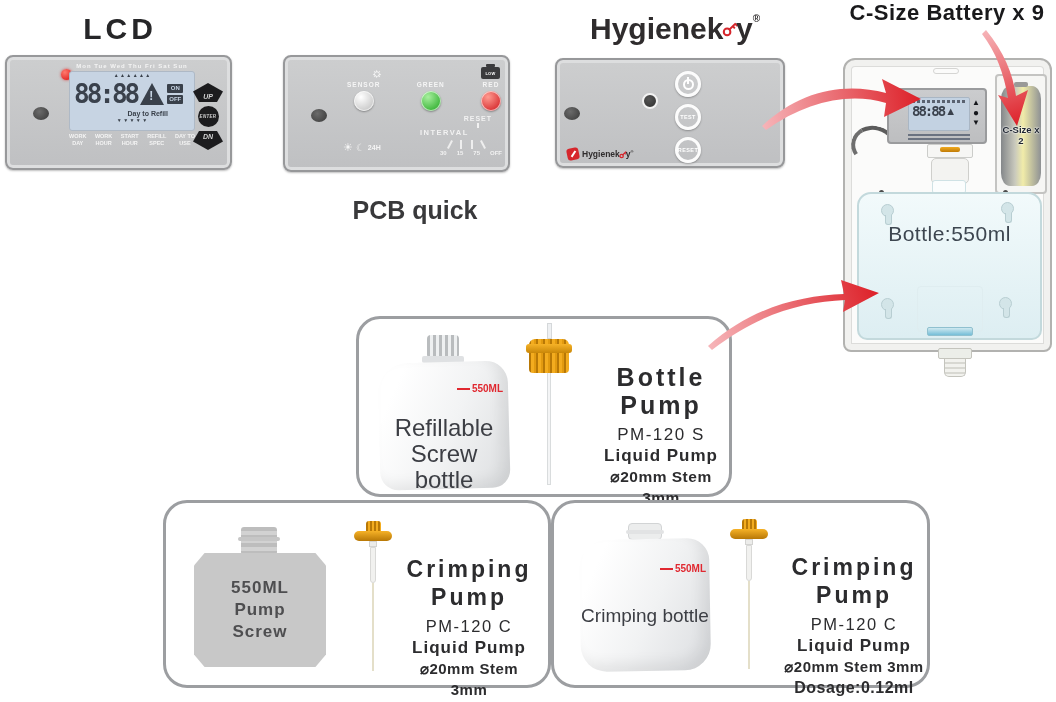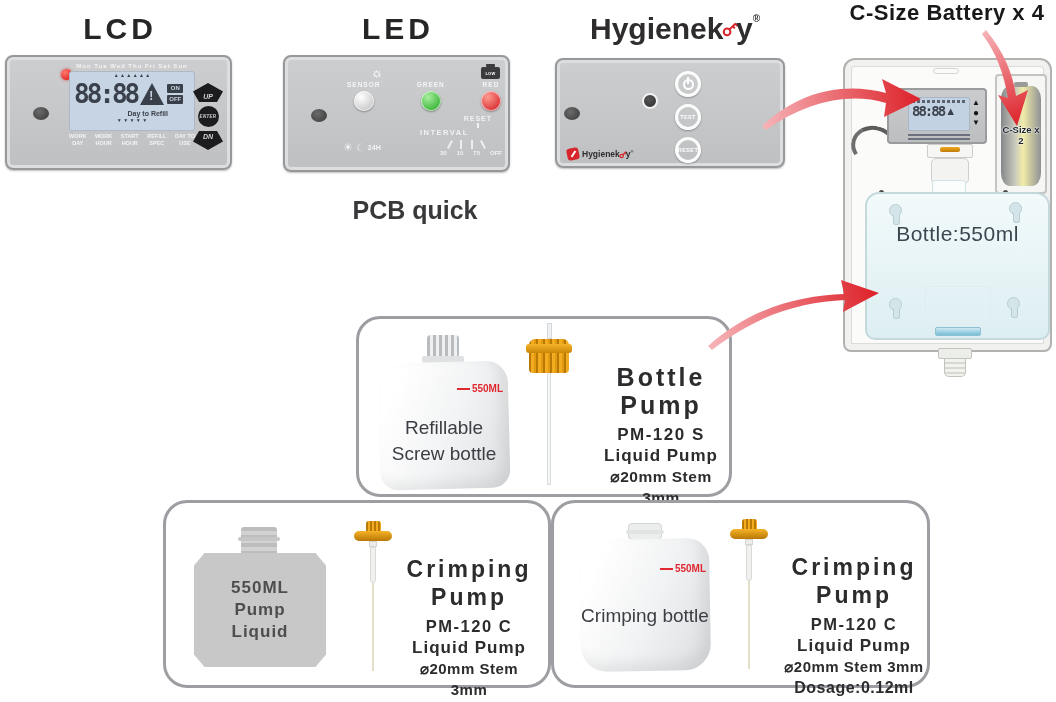--- a/index.html
+++ b/index.html
@@ -127,21 +127,21 @@
   .connector{position:absolute;left:82px;top:84px;width:46px;height:14px;background:#f6f6f4;border:1px solid #cccdca;border-radius:2px}
   .orange-bar{position:absolute;left:95px;top:87px;width:20px;height:5px;background:linear-gradient(180deg,#f0aa1e,#c07b08);border-radius:2px}
   .pump-blk{position:absolute;left:86px;top:98px;width:38px;height:26px;background:#f3f3f1;border:1px solid #cfcfcc;border-radius:5px}
   .pump-neck{position:absolute;left:99px;top:124px;width:13px;height:10px;background:#f7f7f5;border:1px solid #d4d4d1;border-radius:2px}
   .batt-bay{position:absolute;left:150px;top:14px;width:52px;height:120px;background:#f6f6f4;border:2px solid #c4c4c2;border-radius:4px}
   .battery{position:absolute;left:4px;top:10px;width:40px;height:100px;border-radius:9px/13px;
            background:linear-gradient(90deg,#84878a,#c9c9bd 35%,#f1eca9 55%,#8e9194);position:absolute}
   .battery::before{content:"";position:absolute;left:13px;top:-4px;width:14px;height:5px;background:#9a9a98;border-radius:2px}
   .batt-label{position:absolute;left:0;top:38px;width:100%;text-align:center;font-size:9.5px;font-weight:700;color:#1d2430;
               text-shadow:0 0 2px #fff,0 0 2px #fff}
-  .bottle{position:absolute;left:20px;top:132px;width:185px;height:148px;border-radius:14px 14px 10px 10px;
+  .bottle{position:absolute;left:12px;top:132px;width:185px;height:148px;border-radius:14px 14px 10px 10px;
           background:linear-gradient(180deg,#f2fafb,#ddeef2);border:2px solid #c3d9dc}
   .bottle-neck{position:absolute;left:87px;top:120px;width:34px;height:14px;background:#fbfdfd;border:1.5px solid #cfe2e5;border-radius:3px}
   .bottle-label{position:absolute;left:0;top:28px;width:100%;text-align:center;font-size:21px;color:#3d4650;letter-spacing:.5px}
   .keyhole{position:absolute;width:13px;height:13px;border-radius:50%;background:#d3e5e8;border:1px solid #b8ced2}
   .keyhole::after{content:"";position:absolute;left:3px;top:10px;width:5px;height:9px;background:#d3e5e8;
                   border:1px solid #b8ced2;border-top:none;border-radius:0 0 3px 3px}
   .inner-box{position:absolute;left:58px;bottom:6px;width:66px;height:46px;border:1.5px solid #dfedf0;border-radius:4px}
   .outlet{position:absolute;left:68px;bottom:2px;width:46px;height:9px;border-radius:2px;
           background:linear-gradient(180deg,#cfe9f0,#75bed8);border:1px solid #8fc0cf}
   .screw-dot{position:absolute;width:5px;height:5px;border-radius:50%;background:#4c4c4c}
@@ -152,41 +152,41 @@
 
   
   .pbox{position:absolute;background:#fff;border:3px solid #9c9ea1;border-radius:24px}
   .box-screw{left:356px;top:316px;width:376px;height:181px}
   .box-pouch{left:163px;top:500px;width:388px;height:188px}
   .box-crimp{left:551px;top:500px;width:379px;height:188px}
 
   .ptext{position:absolute;text-align:center;color:#2c2c2e}
   .ptext .t1{font-size:25px;font-weight:700;letter-spacing:3px;line-height:28px}
   .ptext .t2{font-size:25px;font-weight:700;letter-spacing:3px;line-height:28px;margin-bottom:5px}
-  .ptext .model{font-size:17px;font-weight:700;letter-spacing:1.5px;line-height:21px}
+  .ptext .model{font-size:17px;font-weight:400;letter-spacing:1.5px;line-height:21px}
   .ptext .type{font-size:17px;font-weight:700;letter-spacing:1px;line-height:21px}
   .ptext .stem{font-size:15.5px;font-weight:700;letter-spacing:.5px;line-height:21px}
   .ptext .dosage{font-size:16px;font-weight:700;letter-spacing:.5px;line-height:21px}
   .ptext.small .t1,.ptext.small .t2{font-size:23px}
   .ptext.small .model{font-size:16.5px}
   .ptext.small .stem{font-size:15px}
 
   .red-mark{position:absolute;display:flex;align-items:center;gap:2px;color:#e02830;font-weight:700;font-size:10px}
   .red-mark::before{content:"";width:13px;height:2px;background:#e02830}
 
   
   .sbottle{position:absolute;left:20px;top:16px;width:130px;height:154px}
   .sbottle .cap{position:absolute;left:48px;top:0;width:32px;height:22px;border-radius:4px 4px 2px 2px;
       background:repeating-linear-gradient(90deg,#b9bcbe 0 3px,#eef0f1 3px 6px)}
   .sbottle .collar{position:absolute;left:43px;top:21px;width:42px;height:7px;background:#dfe1e3;border-radius:2px}
   .sbottle .body{position:absolute;left:0;top:27px;width:130px;height:127px;transform:rotate(-1.5deg);
       background:linear-gradient(115deg,#ffffff 15%,#f2f3f4 55%,#dcdee0);
       border-radius:30px 22px 18px 18px;box-shadow:inset -8px -6px 14px rgba(0,0,0,.07)}
   .sbottle .red-mark{right:6px;top:48px}
-  .sbottle .blabel{position:absolute;left:0;top:80px;width:100%;text-align:center;font-size:19px;line-height:26px;color:#3c3e44}
+  .sbottle .blabel{position:absolute;left:0;top:80px;width:100%;text-align:center;font-size:24px;line-height:26px;color:#3c3e44}
 
   
   .spump{position:absolute;left:170px;top:4px;display:flex;flex-direction:column;align-items:center}
   .spump .tube{width:5px;height:16px;background:#eef0f2;border:1px solid #d5d8da}
   .spump .gcap{width:40px;height:34px;border-radius:6px 6px 4px 4px;position:relative;
       background:repeating-linear-gradient(90deg,#b87806 0 2px,#f3ac1f 2px 5px,#e29a10 5px 7px)}
   .spump .gcap::before{content:"";position:absolute;left:-3px;top:5px;width:46px;height:9px;border-radius:3px;
       background:linear-gradient(180deg,#f6b227,#c98708)}
   .spump .stem{width:4px;height:112px;background:#f4f5f6;border:1px solid #d9dcdd;border-top:none}
 
@@ -219,22 +219,21 @@
   .cbottle .blabel{position:absolute;left:-8px;top:82px;width:146px;text-align:center;font-size:19px;color:#3c3e44;white-space:nowrap}
 
   .arrows{position:absolute;left:0;top:0;width:1056px;height:702px;pointer-events:none;z-index:60}
 </style>
 </head>
 <body>
 
 <div class="canvas">
 
   <div class="sec-title t-lcd">LCD</div>
-  <div class="sec-title t-led">LED</div>
-  <div class="t-batt">C-Size Battery x 4</div>
+  <div class="t-batt">C-Size Battery x 9</div>
   <div class="pcb-note">
     <div>PCB quick</div>
   </div>
 
   <div class="brand">
     <span>Hygienek</span>
     <svg class="key-svg" viewBox="0 0 26 30">
       <circle cx="8.5" cy="21.5" r="5.5" fill="none" stroke="#d6262c" stroke-width="3.4"></circle>
       <path d="M12.5 17.5 L22 8 M22 8 l3 3 M18 12 l2.6 2.6" fill="none" stroke="#d6262c" stroke-width="3.2" stroke-linecap="round"></path>
     </svg>
@@ -441,21 +440,21 @@
       <div class="stem">⌀20mm Stem 3mm</div>
       <div class="dosage">Dosage:0.12ml</div>
     </div>
   </div>
 
   <div class="pbox box-pouch">
     <span class="pouch-cap"></span>
     <div class="pouch">
       <b>550ML</b>
       <b>Pump</b>
-      <b>Liquid</b>
+      <b>Screw</b>
     </div>
     <div class="cpump" style="left:188px;top:18px">
       <span class="ridge"></span>
       <span class="disc"></span>
       <span class="neck"></span>
       <span class="taper"></span>
       <span class="needle"></span>
     </div>
     <div class="ptext small" style="left:234px;top:52px;width:138px">
       <div class="t1">Crimping</div>

